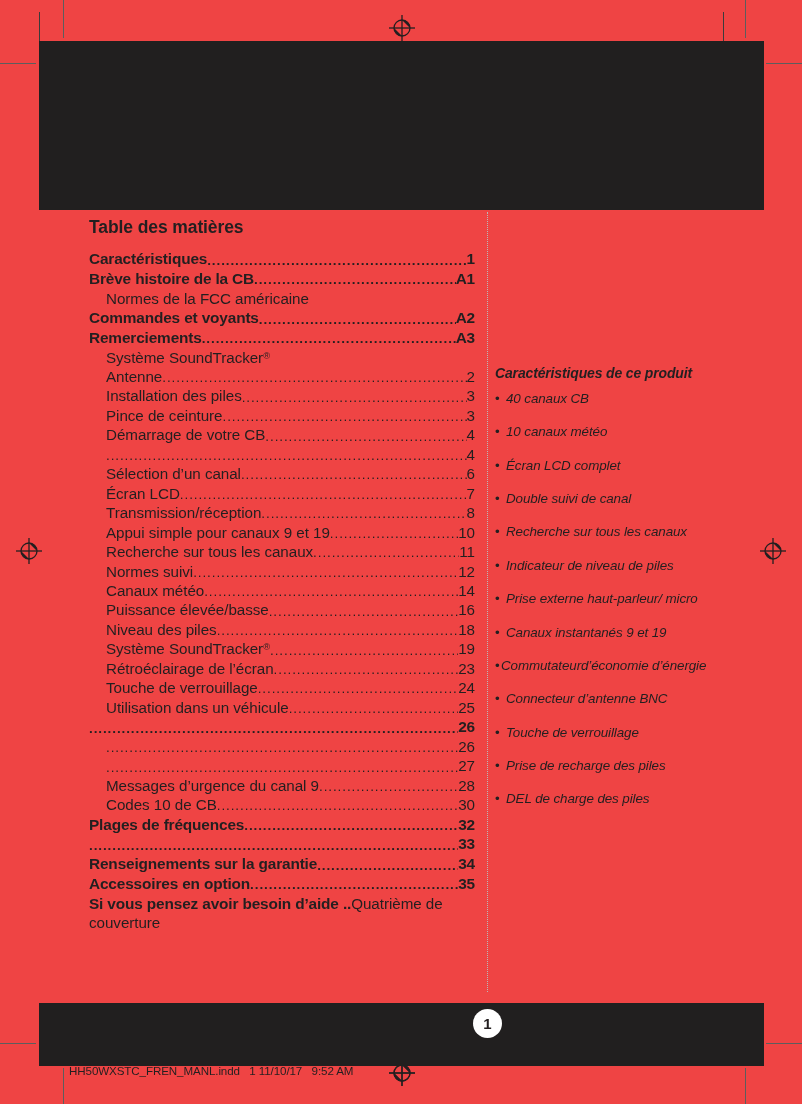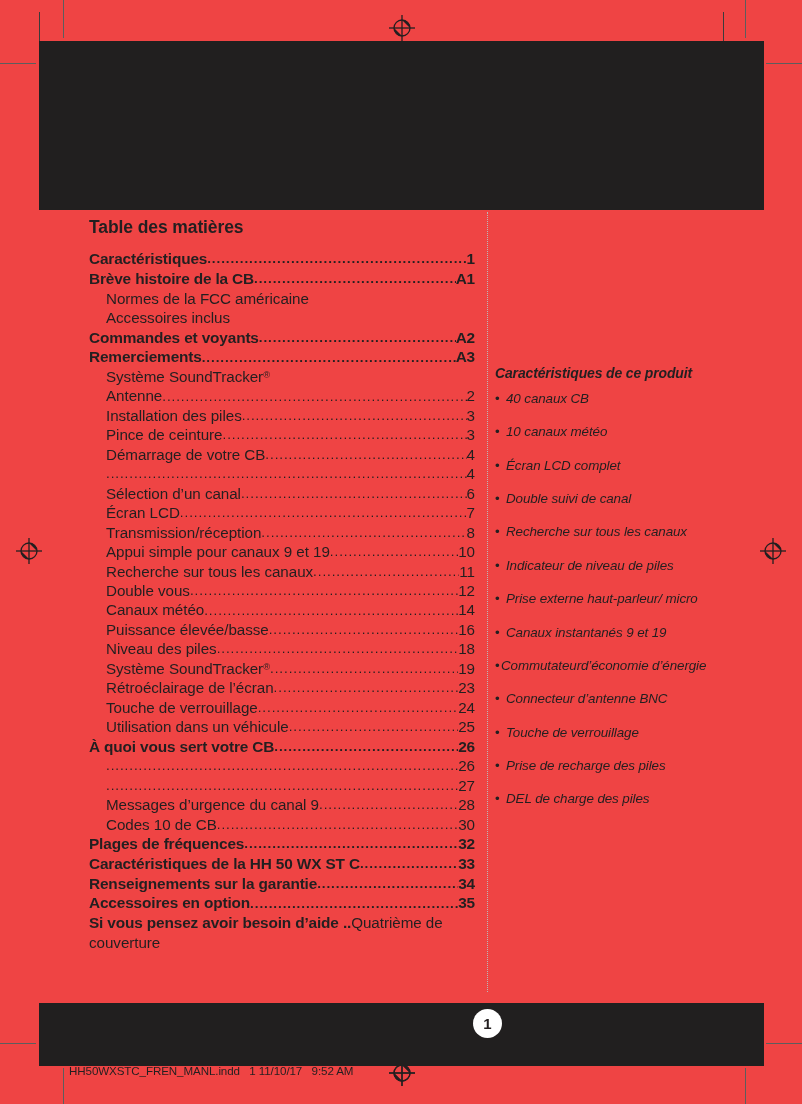--- a/index.html
+++ b/index.html
@@ -87,21 +87,21 @@
   #toc-title {
     font-size: 17.5px;
     font-weight: bold;
     letter-spacing: -0.1px;
     margin: 0 0 12px 0;
     line-height: 1.1;
   }
 
   .toc-row {
     display: flex;
-    align-items: center;
+    align-items: flex-end;
     line-height: 1.28;
     white-space: nowrap;
     overflow: hidden;
   }
   .toc-label {
     flex: 0 0 auto;
   }
   .toc-dots {
     flex: 1 1 auto;
     overflow: hidden;
@@ -278,23 +278,20 @@
             <span class="toc-page">1</span>
           </div>
           <div class="toc-row lvl1">
             <span class="toc-label">Brève histoire de la CB </span>
             <span class="toc-dots">........................................................................................................................</span>
             <span class="toc-page">A1</span>
           </div>
           <div class="toc-row lvl2 noleader">
             <span class="toc-label">Normes de la FCC américaine</span>
           </div>
-          <div class="toc-row lvl2 noleader">
-            <span class="toc-label">Accessoires inclus</span>
-          </div>
           <div class="toc-row lvl1">
             <span class="toc-label">Commandes et voyants </span>
             <span class="toc-dots">........................................................................................................................</span>
             <span class="toc-page">A2</span>
           </div>
           <div class="toc-row lvl1">
             <span class="toc-label">Remerciements</span>
             <span class="toc-dots">........................................................................................................................</span>
             <span class="toc-page">A3</span>
           </div>
@@ -344,21 +341,21 @@
             <span class="toc-label">Appui simple pour canaux 9 et 19 </span>
             <span class="toc-dots">........................................................................................................................</span>
             <span class="toc-page">10</span>
           </div>
           <div class="toc-row lvl2">
             <span class="toc-label">Recherche sur tous les canaux</span>
             <span class="toc-dots">........................................................................................................................</span>
             <span class="toc-page">11</span>
           </div>
           <div class="toc-row lvl2">
-            <span class="toc-label">Double vous </span>
+            <span class="toc-label">Normes suivi </span>
             <span class="toc-dots">........................................................................................................................</span>
             <span class="toc-page">12</span>
           </div>
           <div class="toc-row lvl2">
             <span class="toc-label">Canaux météo </span>
             <span class="toc-dots">........................................................................................................................</span>
             <span class="toc-page">14</span>
           </div>
           <div class="toc-row lvl2">
             <span class="toc-label">Puissance élevée/basse </span>
@@ -384,21 +381,20 @@
             <span class="toc-label">Touche de verrouillage </span>
             <span class="toc-dots">........................................................................................................................</span>
             <span class="toc-page">24</span>
           </div>
           <div class="toc-row lvl2">
             <span class="toc-label">Utilisation dans un véhicule</span>
             <span class="toc-dots">........................................................................................................................</span>
             <span class="toc-page">25</span>
           </div>
           <div class="toc-row lvl1">
-            <span class="toc-label">À quoi vous sert votre CB </span>
             <span class="toc-dots">........................................................................................................................</span>
             <span class="toc-page">26</span>
           </div>
           <div class="toc-row lvl2">
             <span class="toc-dots">........................................................................................................................</span>
             <span class="toc-page">26</span>
           </div>
           <div class="toc-row lvl2">
             <span class="toc-dots">........................................................................................................................</span>
             <span class="toc-page">27</span>
@@ -412,21 +408,20 @@
             <span class="toc-label">Codes 10 de CB</span>
             <span class="toc-dots">........................................................................................................................</span>
             <span class="toc-page">30</span>
           </div>
           <div class="toc-row lvl1">
             <span class="toc-label">Plages de fréquences</span>
             <span class="toc-dots">........................................................................................................................</span>
             <span class="toc-page">32</span>
           </div>
           <div class="toc-row lvl1">
-            <span class="toc-label">Caractéristiques de la HH 50 WX ST C</span>
             <span class="toc-dots">........................................................................................................................</span>
             <span class="toc-page">33</span>
           </div>
           <div class="toc-row lvl1">
             <span class="toc-label">Renseignements sur la garantie</span>
             <span class="toc-dots">........................................................................................................................</span>
             <span class="toc-page">34</span>
           </div>
           <div class="toc-row lvl1">
             <span class="toc-label">Accessoires en option</span>

